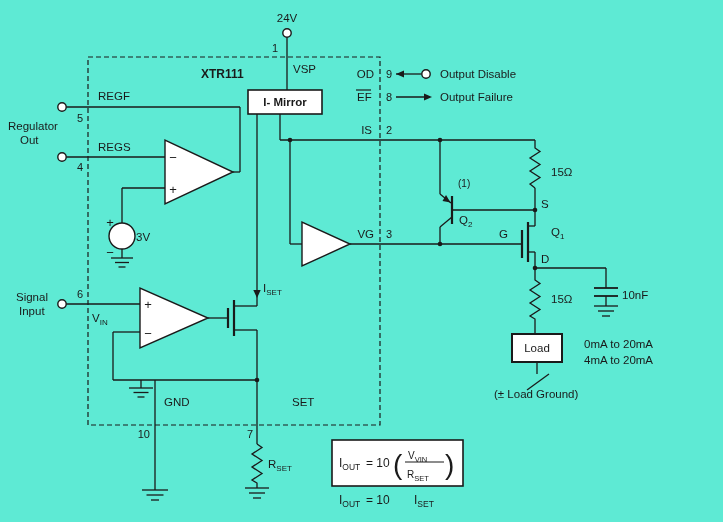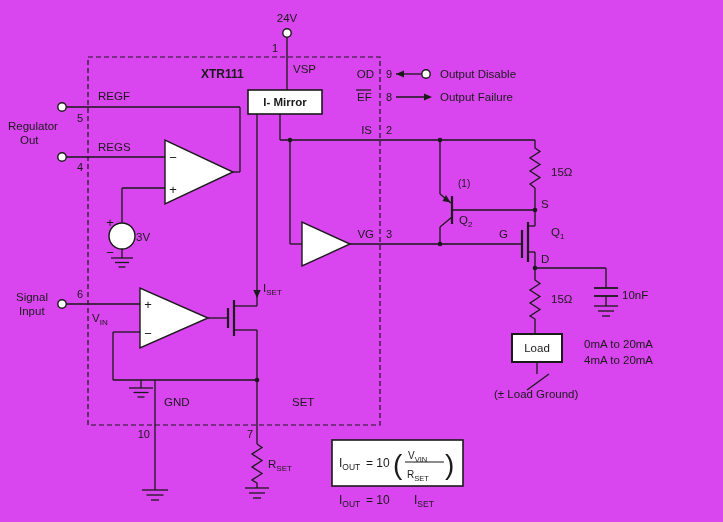--- a/index.html
+++ b/index.html
@@ -1,16 +1,16 @@
 <!DOCTYPE html>
 <html><head>
 <meta charset="utf-8">
 <style>
   html,body{margin:0;padding:0;background:#ffffff;}
-  .page{width:723px;height:522px;background:#d946ef;position:relative;overflow:hidden;}
+  .page{width:723px;height:522px;background:#5eead4;position:relative;overflow:hidden;}
   svg{display:block;}
   svg text{font-family:"Liberation Sans","DejaVu Sans",sans-serif;font-size:11.5px;fill:#1a1a1a;}
   .sub{font-size:8px;}
   .sub75{font-size:7.5px;}
   .pin{font-size:11px;}
   .bold{font-weight:bold;}
   .sign{font-size:13px;}
   .small{font-size:10px;}
   .paren{font-size:28px;}
   .wire{stroke:#1a1a1a;stroke-width:1.3;fill:none;}

